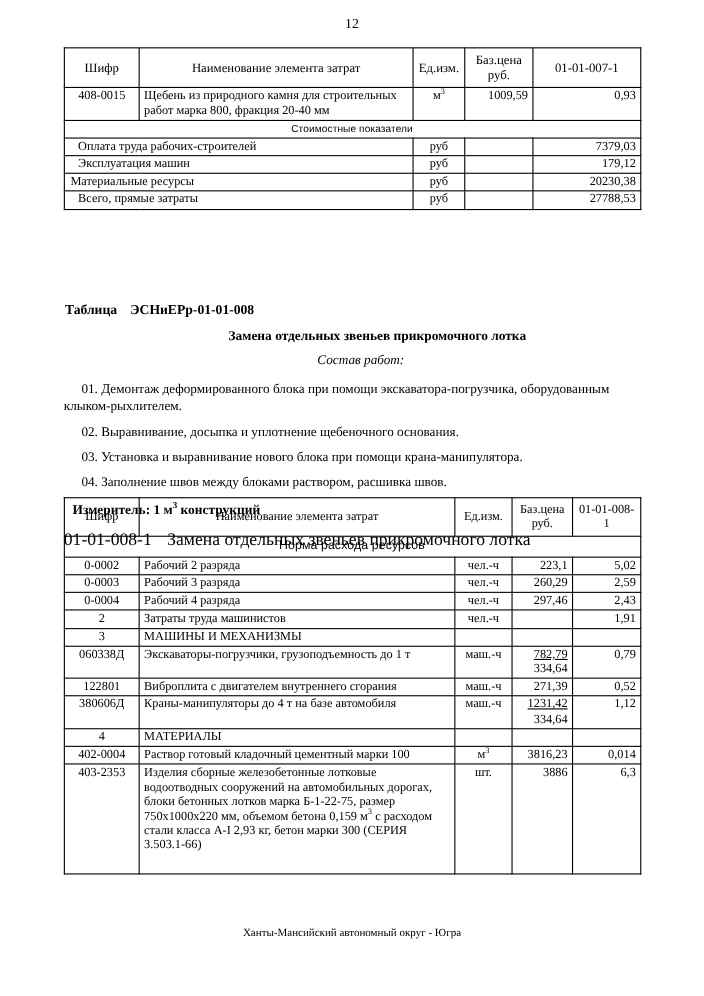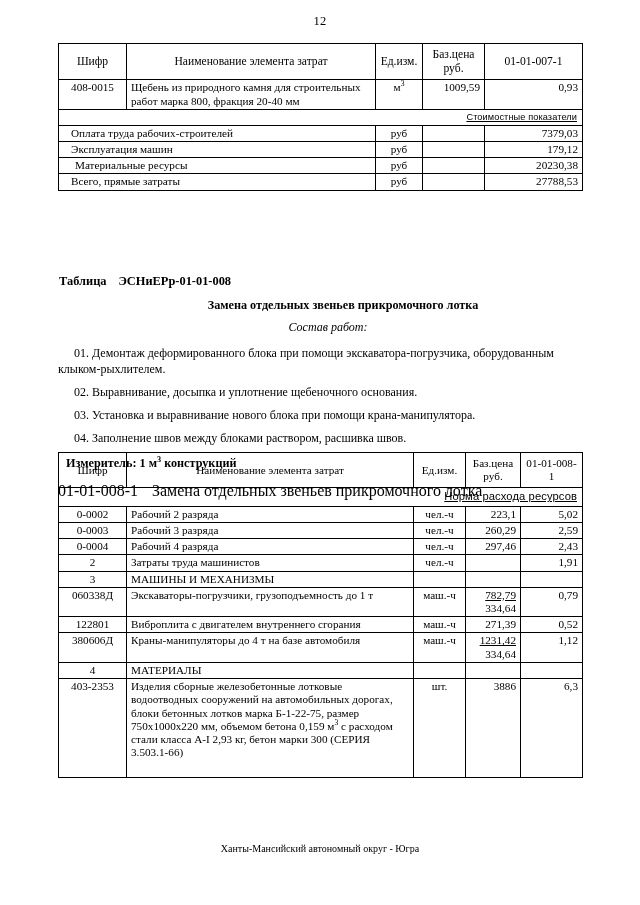--- a/index.html
+++ b/index.html
@@ -52,28 +52,27 @@
     font-size: 11.6px;
     padding-top: 4px !important;
     padding-bottom: 4px !important;
   }
   .c-code   { text-align: center; }
   .c-name   { text-align: left; }
   .c-unit   { text-align: center; }
   .c-num    { text-align: right; }
   .bold     { font-weight: bold; }
   .band {
-    text-align: right;
+    text-align: center;
     font-family: "Liberation Sans", "DejaVu Sans", sans-serif;
     font-size: 9.2px;
     padding-right: 5px !important;
     padding-top: 2px !important;
     padding-bottom: 2px !important;
     letter-spacing: 0.1px;
-    text-decoration: underline;
   }
   .u { text-decoration: underline; }
   sup { font-size: 0.68em; vertical-align: super; line-height: 0; }
 
   
   #table1 {
     position: absolute;
     left: 58px;
     top: 43px;
     width: 524px;
@@ -189,21 +188,21 @@
         <td class="c-num"></td>
         <td class="c-num bold">7379,03</td>
       </tr>
       <tr>
         <td colspan="2" class="c-name bold" style="padding-left:12px;">Эксплуатация машин</td>
         <td class="c-unit bold">руб</td>
         <td class="c-num"></td>
         <td class="c-num bold">179,12</td>
       </tr>
       <tr>
-        <td colspan="2" class="c-name bold" style="padding-left:16px;">Материальные ресурсы</td>
+        <td colspan="2" class="c-name bold" style="padding-left:5px;">Материальные ресурсы</td>
         <td class="c-unit bold">руб</td>
         <td class="c-num"></td>
         <td class="c-num bold">20230,38</td>
       </tr>
       <tr>
         <td colspan="2" class="c-name bold" style="padding-left:12px;">Всего, прямые затраты</td>
         <td class="c-unit bold">руб</td>
         <td class="c-num"></td>
         <td class="c-num bold">27788,53</td>
       </tr>
@@ -316,20 +315,27 @@
 
       <tr class="sec-head">
         <td class="c-code bold">4</td>
         <td class="c-name bold">МАТЕРИАЛЫ</td>
         <td class="c-unit"></td>
         <td class="c-num"></td>
         <td class="c-num"></td>
       </tr>
 
       <tr>
+        <td class="c-code">402-0004</td>
+        <td class="c-name">Раствор готовый кладочный цементный марки 100</td>
+        <td class="c-unit"><span>м</span><sup>3</sup></td>
+        <td class="c-num">3816,23</td>
+        <td class="c-num">0,014</td>
+      </tr>
+      <tr>
         <td class="c-code">403-2353</td>
         <td class="c-name" style="padding-bottom:18px;">Изделия сборные железобетонные лотковые водоотводных сооружений на автомобильных дорогах, блоки бетонных лотков марка Б-1-22-75, размер 750х1000х220 мм, объемом бетона 0,159 м<sup>3</sup> с расходом стали класса А-I 2,93 кг, бетон марки 300 (СЕРИЯ 3.503.1-66)</td>
         <td class="c-unit">шт.</td>
         <td class="c-num">3886</td>
         <td class="c-num">6,3</td>
       </tr>
     </tbody>
   </table>
 
   <div class="footer">Ханты-Мансийский автономный округ - Югра</div>

